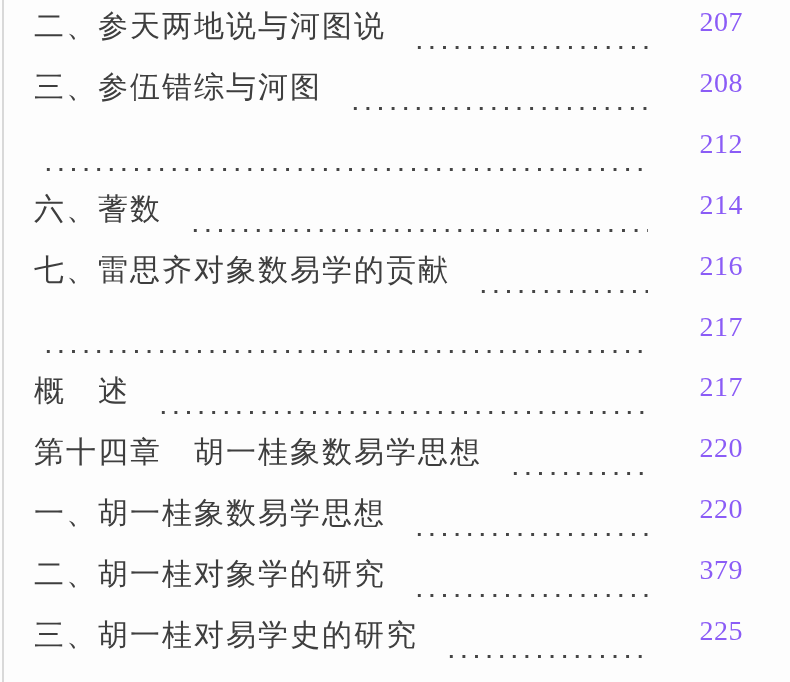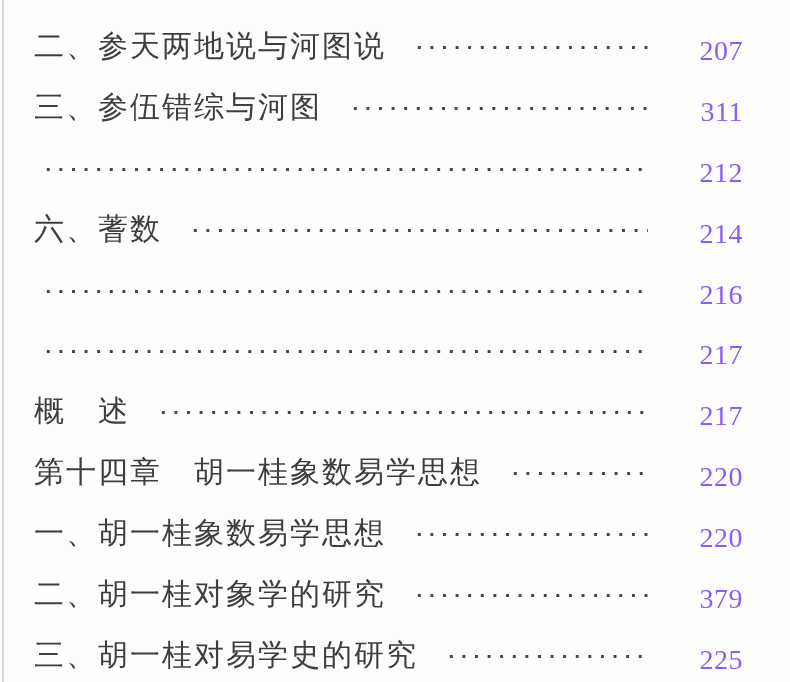--- a/index.html
+++ b/index.html
@@ -34,21 +34,21 @@
     top: 0;
     right: 0;
     bottom: 0;
     padding: 6px 47px 6px 34px;
     display: flex;
     flex-direction: column;
   }
   .toc-row {
     flex: 1;
     display: flex;
-    align-items: flex-end;
+    align-items: flex-start;
     min-width: 0;
     gap: 19px;
   }
   .toc-title {
     font-size: 30px;
     letter-spacing: 2px;
     color: #3e3e3e;
     white-space: nowrap;
     flex: 0 0 auto;
   }
@@ -81,36 +81,37 @@
 
     <div class="toc-row">
       <span class="toc-title">二、参天两地说与河图说</span>
       <span class="toc-dots"></span>
       <span class="toc-page">207</span>
     </div>
 
     <div class="toc-row">
       <span class="toc-title">三、参伍错综与河图</span>
       <span class="toc-dots"></span>
-      <span class="toc-page">311</span>
+      <span class="toc-page">208</span>
     </div>
 
 
     <div class="toc-row">
       <span class="toc-dots"></span>
       <span class="toc-page">212</span>
     </div>
 
     <div class="toc-row">
       <span class="toc-title">六、蓍数</span>
       <span class="toc-dots"></span>
       <span class="toc-page">214</span>
     </div>
 
     <div class="toc-row">
+      <span class="toc-title">七、雷思齐对象数易学的贡献</span>
       <span class="toc-dots"></span>
       <span class="toc-page">216</span>
     </div>
 
     <div class="toc-row">
       <span class="toc-dots"></span>
       <span class="toc-page">217</span>
     </div>
 
     <div class="toc-row">

